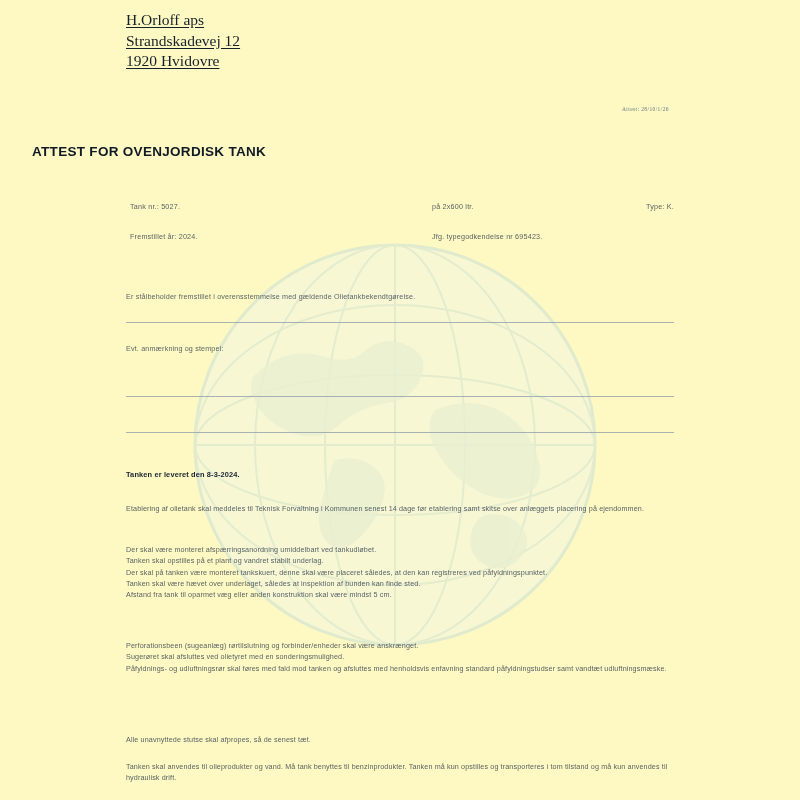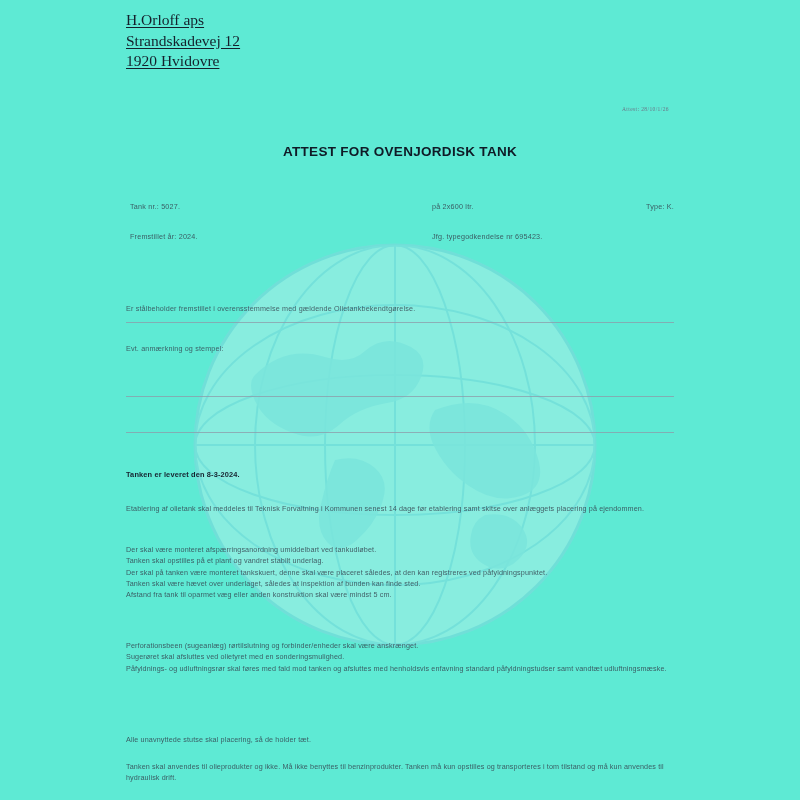--- a/index.html
+++ b/index.html
@@ -12,21 +12,21 @@
     height: 800px;
     overflow: hidden;
     font-family: "Liberation Serif", serif;
     color: #1a2430;
     position: relative;
   }
 
   .page {
     position: absolute;
     inset: 0;
-    background: #5eead4;
+    background: #fef9c3;
   }
 
   
   .watermark {
     position: absolute;
     left: 185px;
     top: 235px;
     width: 420px;
     height: 420px;
     pointer-events: none;
@@ -63,26 +63,26 @@
     letter-spacing: 0.4px;
     color: #6a7888;
     white-space: nowrap;
   }
 
   .doc-title {
     position: absolute;
     left: 0;
     right: 0;
     top: 144px;
-    text-align: center;
     font-family: "Liberation Sans", sans-serif;
     font-weight: bold;
     font-size: 13.5px;
     letter-spacing: 0.3px;
     color: #0f1a26;
+    padding-left: 32px;
   }
 
   
   .field-row {
     position: absolute;
     left: 126px;
     right: 126px;
     font-family: "Liberation Sans", sans-serif;
     font-size: 7.2px;
     color: #33404d;
@@ -102,21 +102,21 @@
     left: 126px;
     right: 126px;
     font-family: "Liberation Sans", sans-serif;
     font-size: 7.2px;
     line-height: 11.6px;
     color: #33404d;
     opacity: 0.8;
     letter-spacing: 0.15px;
   }
 
-  .stmt { top: 303px; }
+  .stmt { top: 291px; }
   .endorse { top: 343px; }
 
   hr.rule {
     position: absolute;
     left: 126px;
     right: 126px;
     border: none;
     border-top: 1px solid #8d9aa8;
     margin: 0;
     opacity: 0.75;
@@ -226,20 +226,20 @@
     <div class="body-block b1">
       <p>Etablering af olietank skal meddeles til Teknisk Forvaltning i Kommunen senest 14 dage før etablering samt skitse over anlæggets placering på ejendommen.</p>
     </div>
     <div class="body-block b2">
       <p>Der skal være monteret afspærringsanordning umiddelbart ved tankudløbet.<br>Tanken skal opstilles på et plant og vandret stabilt underlag.<br>Der skal på tanken være monteret tankskuert, denne skal være placeret således, at den kan registreres ved påfyldningspunktet.<br>Tanken skal være hævet over underlaget, således at inspektion af bunden kan finde sted.<br>Afstand fra tank til oparmet væg eller anden konstruktion skal være mindst 5 cm.</p>
     </div>
     <div class="body-block b3">
       <p>Perforationsbeen (sugeanlæg) rørtilslutning og forbinder/enheder skal være anskrænget.<br>Sugerøret skal afsluttes ved olietyret med en sonderingsmulighed.<br>Påfyldnings- og udluftningsrør skal føres med fald mod tanken og afsluttes med henholdsvis enfavning standard påfyldningstudser samt vandtæt udluftningsmæske.</p>
     </div>
     <div class="body-block b5">
-      <p>Alle unavnyttede stutse skal placering, så de holder tæt.</p>
+      <p>Alle unavnyttede stutse skal afpropes, så de senest tæt.</p>
     </div>
     <div class="body-block b6">
-      <p>Tanken skal anvendes til olieprodukter og ikke. Må ikke benyttes til benzinprodukter. Tanken må kun opstilles og transporteres i tom tilstand og må kun anvendes til hydraulisk drift.</p>
+      <p>Tanken skal anvendes til olieprodukter og vand. Må tank benyttes til benzinprodukter. Tanken må kun opstilles og transporteres i tom tilstand og må kun anvendes til hydraulisk drift.</p>
     </div>
 
   </div>
 </div>
 
 </body></html>

